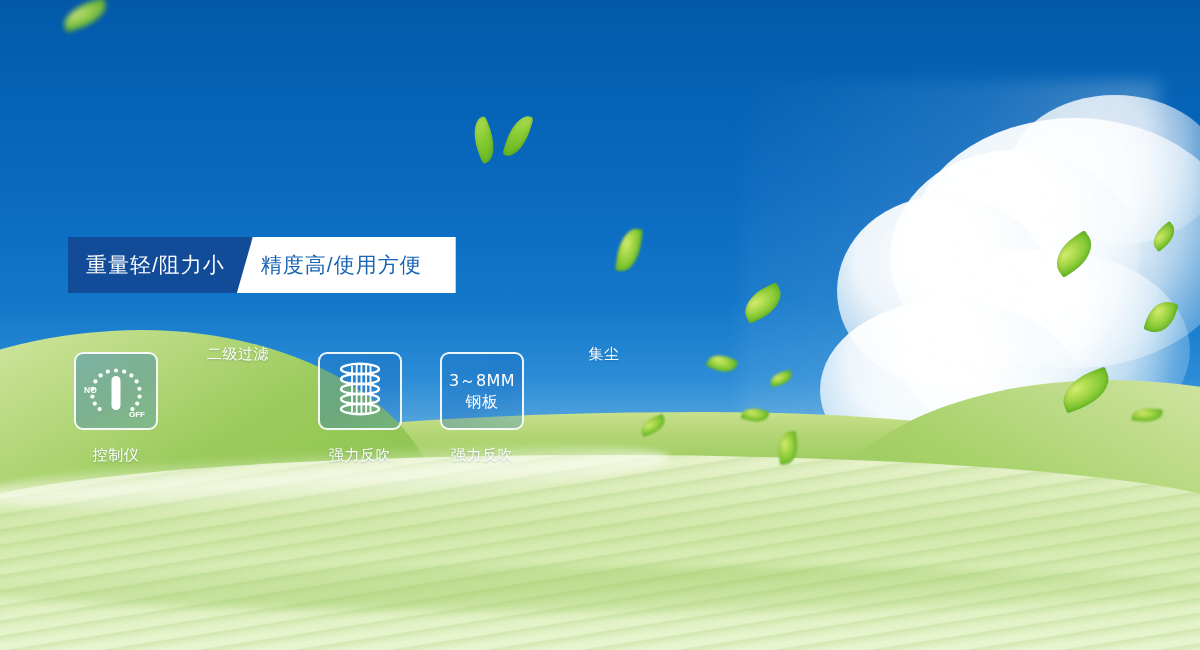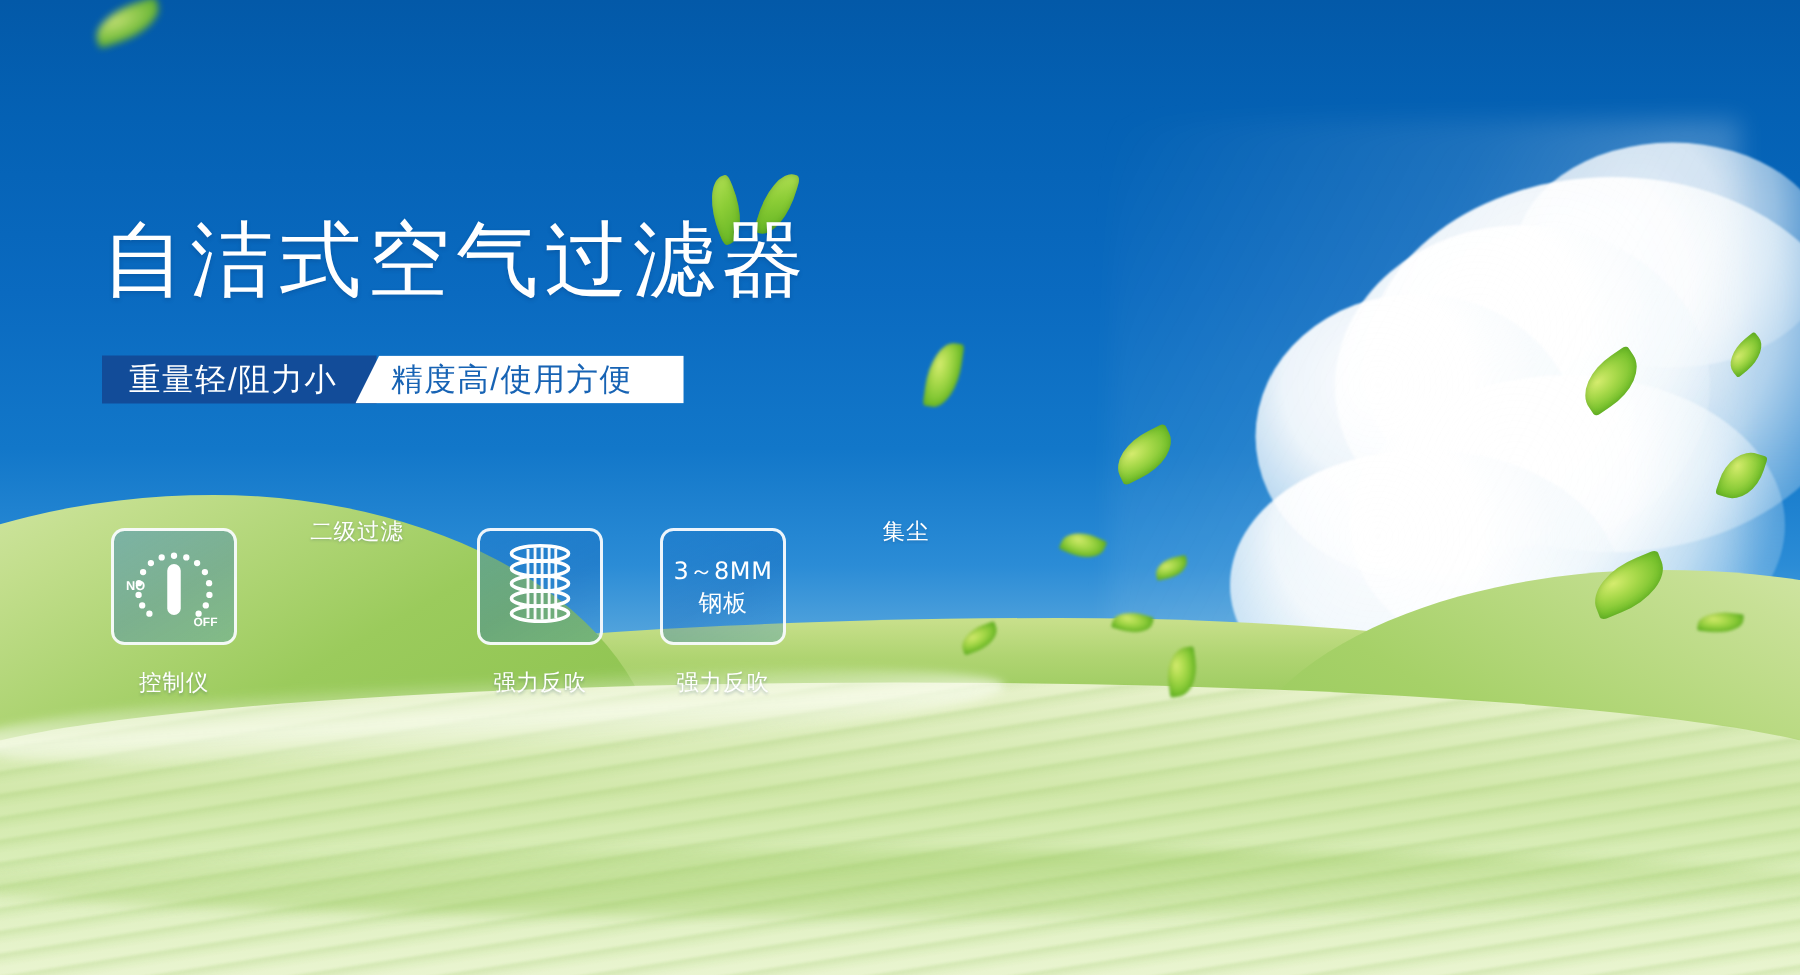--- a/index.html
+++ b/index.html
@@ -216,21 +216,21 @@
     box-shadow: inset 0 0 4px rgba(50,115,15,0.4);
   }
   .sprout-leaf.l { left: 2px;  top: 6px;  transform: rotate(-22deg); }
   .sprout-leaf.r { left: 36px; top: 2px;  transform: rotate(16deg); }
 
   
   .subtitle {
     position: absolute;
     left: 68px;
     top: 237px;
-    height: 32px;
+    height: 56px;
     display: flex;
     align-items: stretch;
   }
   .sub-dark {
     background: #124C99;
     color: #FFFFFF;
     font-size: 21px;
     letter-spacing: 1px;
     display: flex; align-items: center;
     padding: 0 20px 0 18px;
@@ -340,21 +340,20 @@
   <div class="leaf" style="left:1148px;top:300px; width:26px; height:34px; transform:rotate(18deg);"></div>
   <div class="leaf" style="left:1060px;top:375px; width:52px; height:30px; transform:rotate(-22deg);"></div>
   <div class="leaf soft" style="left:1132px;top:408px; width:30px; height:14px; transform:rotate(6deg);"></div>
   <div class="leaf soft" style="left:640px; top:418px; width:26px; height:15px; transform:rotate(-20deg);"></div>
 
   <div class="title-sprout">
     <span class="sprout-leaf l"></span>
     <span class="sprout-leaf r"></span>
   </div>
 
-  <h1 class="title">自洁式空气过滤器</h1>
 
   <div class="subtitle">
     <div class="sub-dark">重量轻/阻力小</div>
     <div class="sub-light">精度高/使用方便</div>
   </div>
 
   <div class="features">
 
     <div class="feature">
       <div class="fbox">

